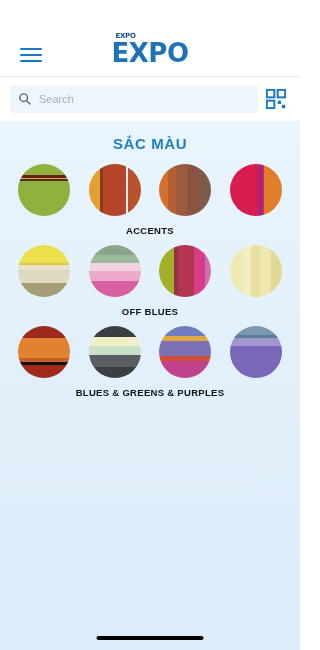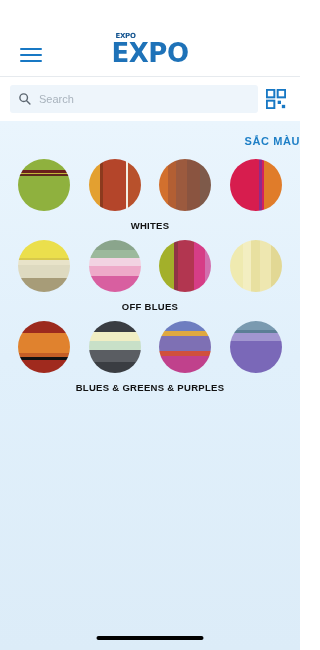--- a/index.html
+++ b/index.html
@@ -86,22 +86,22 @@
   .qr-icon { width:20px; height:20px; flex:0 0 auto; margin-right:4px; }
 
   
   .content {
     position:absolute;
     top:121px; left:0; right:0; bottom:0;
     background:linear-gradient(180deg,#eaf5fd 0%,#e1f0fb 45%,#dcecf8 100%);
     padding-top:14px;
   }
   .section-title {
-    text-align:right;
-    font-size:11px;
+    text-align:center;
+    font-size:15px;
     font-weight:bold;
     color:#1e7fc6;
     letter-spacing:0.6px;
     margin-bottom:12px;
   }
 
   .palette-group { margin-bottom:9px; }
   .circle-row {
     display:flex;
     justify-content:space-between;
@@ -199,21 +199,21 @@
             <i style="background: rgb(138, 84, 64); width: 24%;"></i>
             <i style="background: rgb(126, 90, 74); width: 22%;"></i>
           </div>
           <div class="swatch vert">
             <i style="background: rgb(215, 29, 78); width: 56%;"></i>
             <i style="background: rgb(142, 43, 140); width: 6%;"></i>
             <i style="background: rgb(212, 33, 92); width: 4%;"></i>
             <i style="background: rgb(224, 124, 42); width: 34%;"></i>
           </div>
         </div>
-        <div class="group-label">WHITES</div>
+        <div class="group-label">ACCENTS</div>
       </div>
       <div class="palette-group">
         <div class="circle-row">
           <div class="swatch horiz">
             <i style="background: rgb(235, 223, 76); height: 34%;"></i>
             <i style="background: rgb(216, 201, 74); height: 5%;"></i>
             <i style="background: rgb(232, 227, 201); height: 10%;"></i>
             <i style="background: rgb(222, 218, 192); height: 25%;"></i>
             <i style="background: rgb(167, 156, 120); height: 26%;"></i>
           </div>

